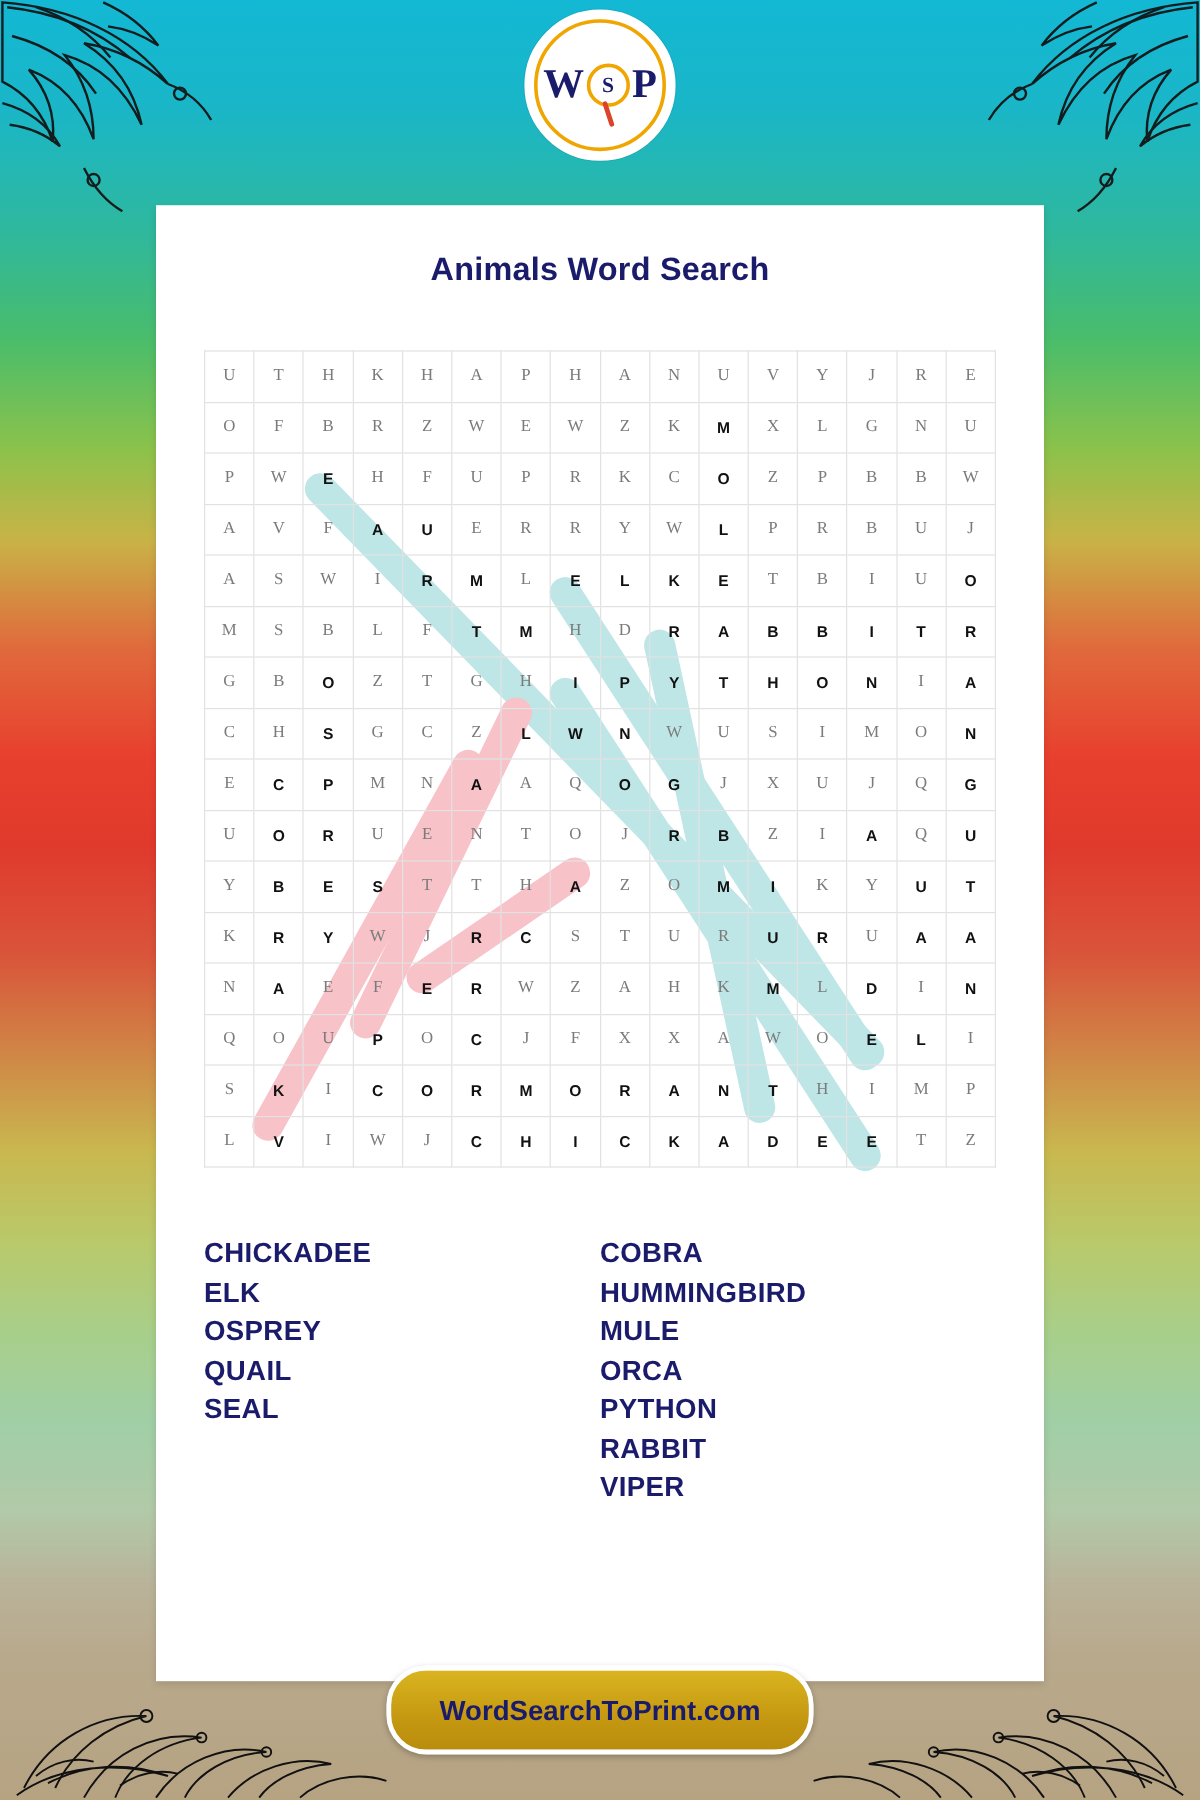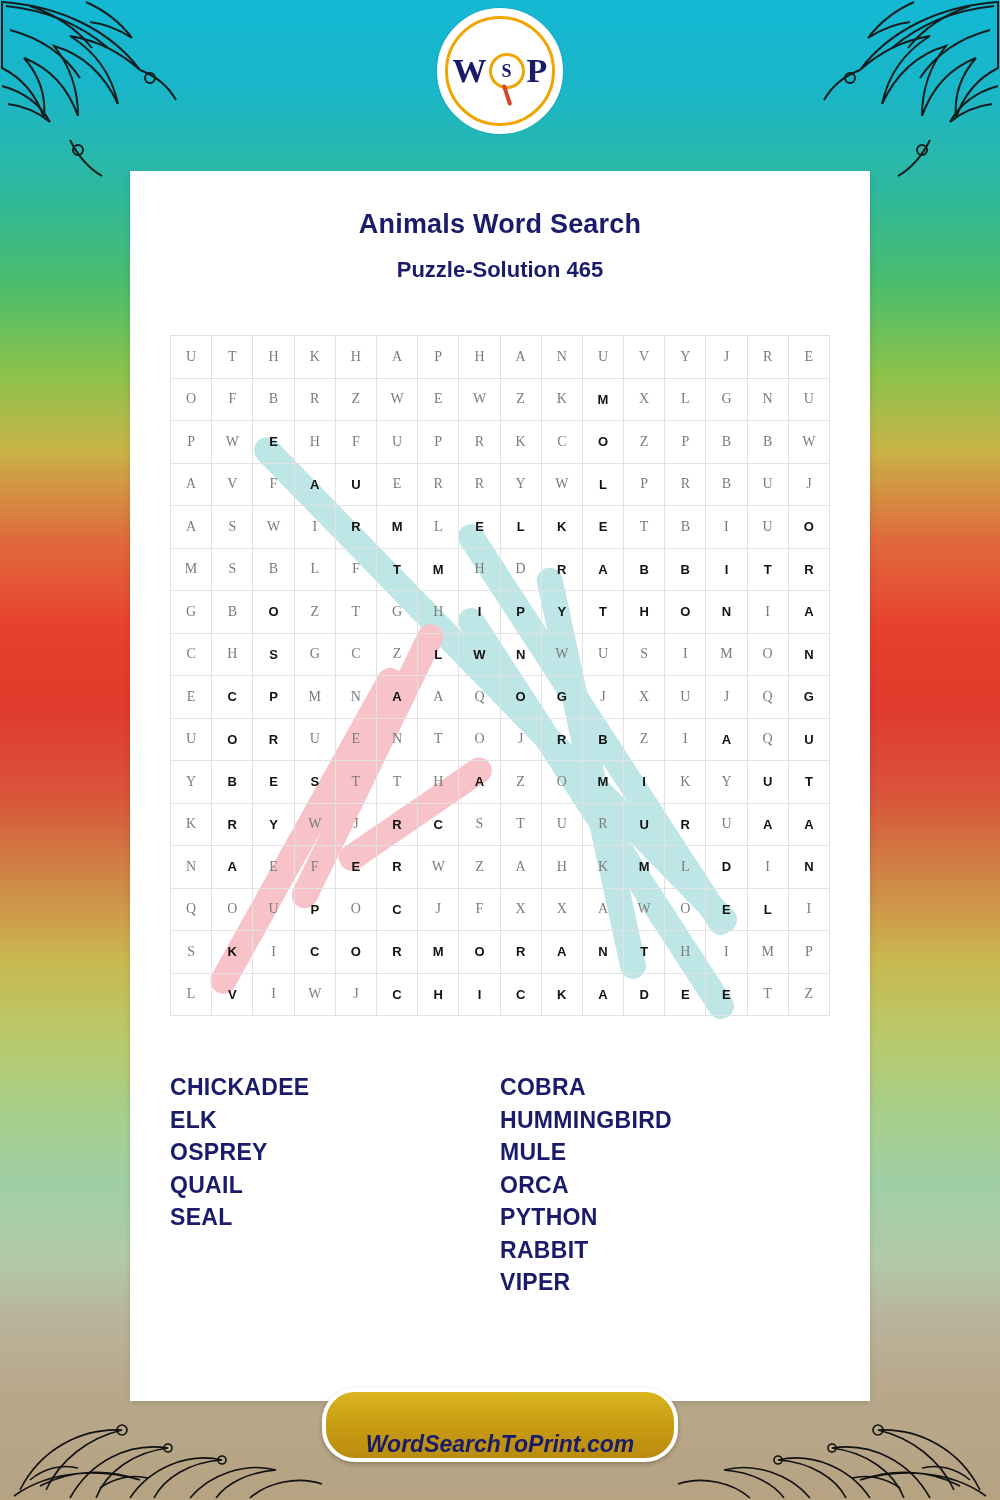--- a/index.html
+++ b/index.html
@@ -224,25 +224,24 @@
     position: absolute;
     bottom: 38px;
     left: 50%;
     transform: translateX(-50%);
     width: 348px;
     height: 66px;
     border-radius: 33px;
     background: linear-gradient(180deg, #d9b520 0%, #c79a12 55%, #b98c0d 100%);
     border: 4px solid #ffffff;
     display: flex;
-    align-items: flex-end;
+    align-items: center;
     justify-content: center;
     box-shadow: 0 2px 5px rgba(0,0,0,0.25);
     z-index: 6;
-    font-style: italic;
   }
   #footer-button span {
     font-size: 23px;
     font-weight: bold;
     color: #1b1b6b;
   }
 </style>
 </head>
 <body>
 
@@ -321,21 +320,20 @@
       <span class="logo-letter w">W</span>
       <span class="logo-mag">
         <span>S</span>
       </span>
       <span class="logo-letter p">P</span>
     </div>
   </div>
 
   <div id="sheet">
     <div id="puzzle-title">Animals Word Search</div>
-    <div id="puzzle-subtitle">Puzzle-Solution 465</div>
 
     <div id="grid-wrap">
       <div id="strokes">
           <div class="stroke" style="left: 88.125px; top: 92.95px; width: 680.548px; height: 26px; background: rgb(191, 230, 230); transform: rotate(45.7741deg);"></div>
           <div class="stroke" style="left: 294.375px; top: 177.71px; width: 484.684px; height: 26px; background: rgb(191, 230, 230); transform: rotate(57.0208deg);"></div>
           <div class="stroke" style="left: 376.875px; top: 220.09px; width: 420.24px; height: 26px; background: rgb(191, 230, 230); transform: rotate(77.7951deg);"></div>
           <div class="stroke" style="left: 294.375px; top: 262.47px; width: 484.684px; height: 26px; background: rgb(191, 230, 230); transform: rotate(57.0208deg);"></div>
           <div class="stroke" style="left: 46.875px; top: 643.89px; width: 369.459px; height: 26px; background: rgb(248, 194, 201); transform: rotate(-60.9175deg);"></div>
           <div class="stroke" style="left: 129.375px; top: 559.13px; width: 312.794px; height: 26px; background: rgb(248, 194, 201); transform: rotate(-64.0493deg);"></div>
           <div class="stroke" style="left: 170.625px; top: 516.75px; width: 179.994px; height: 26px; background: rgb(248, 194, 201); transform: rotate(-34.4084deg);"></div>

